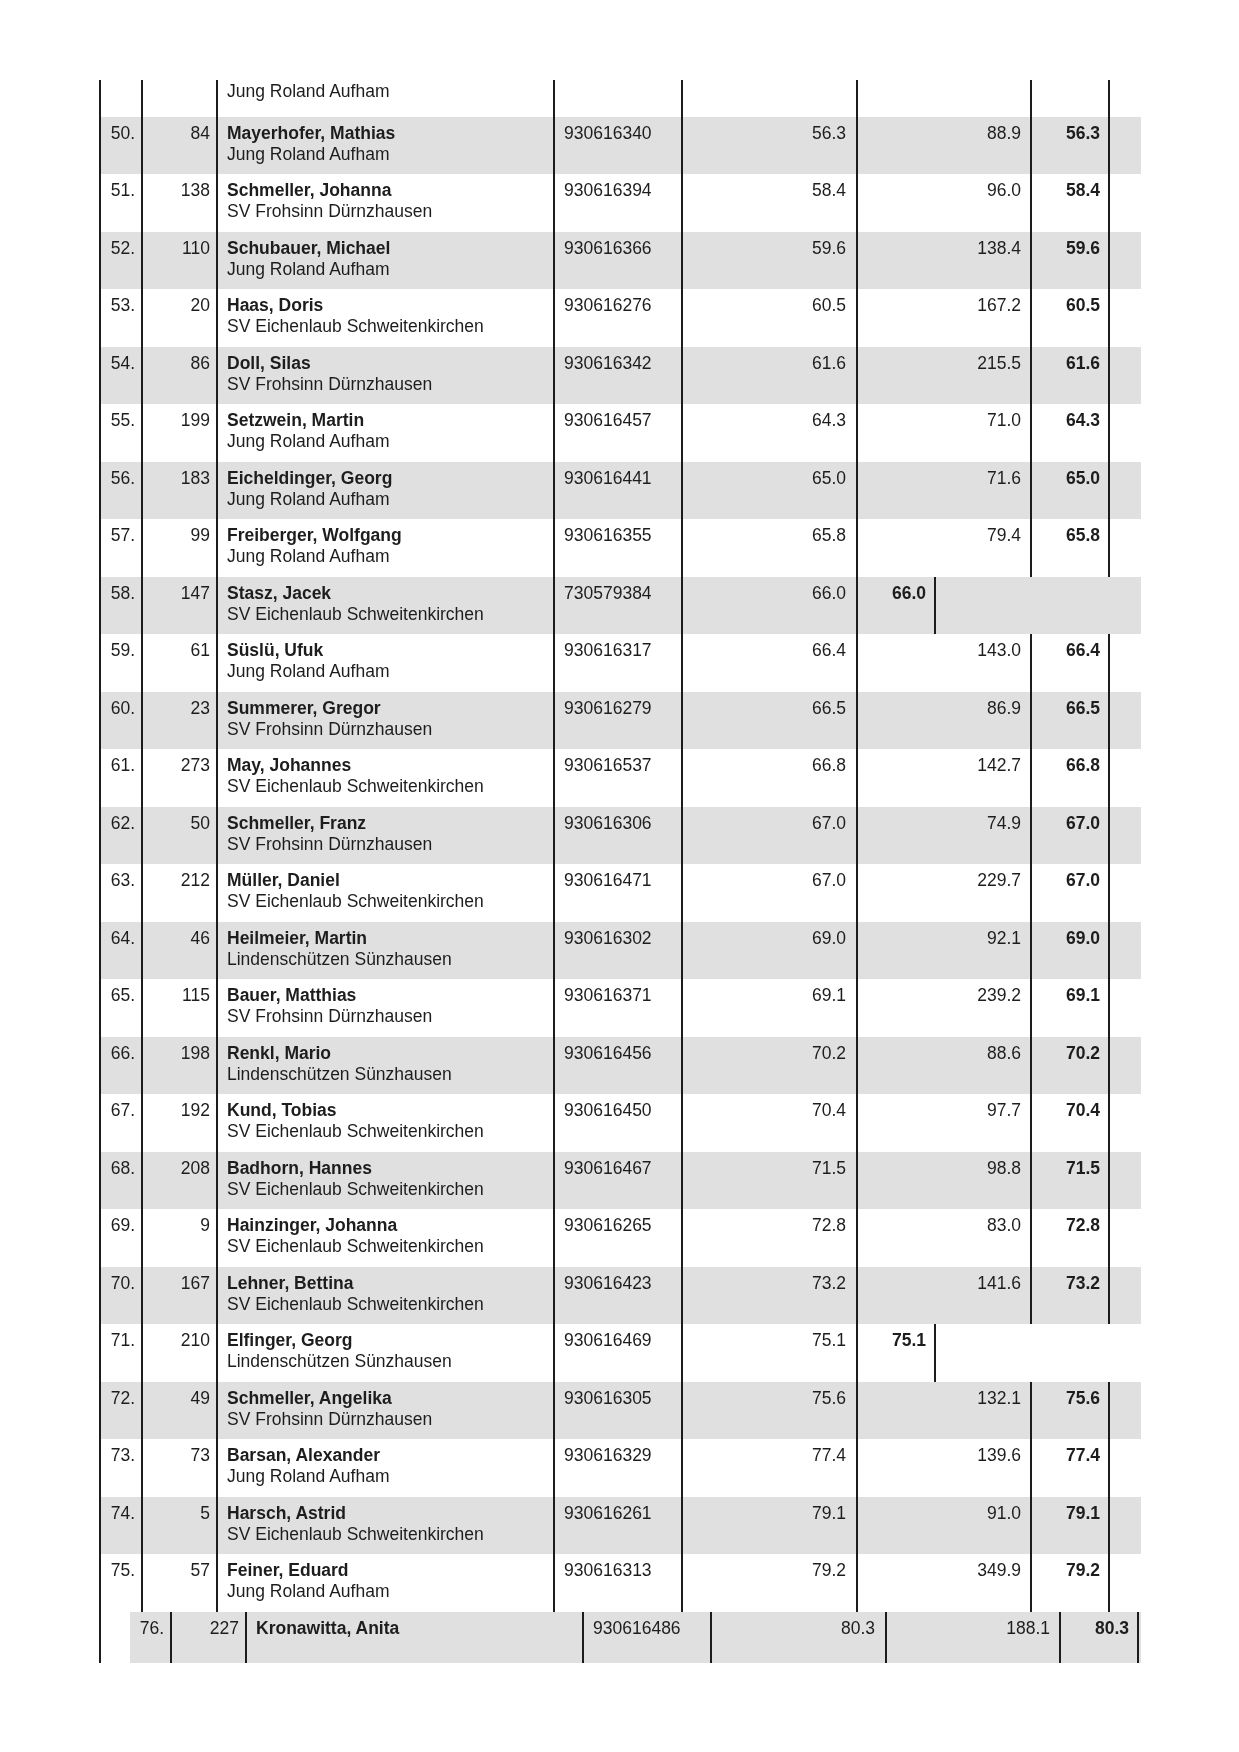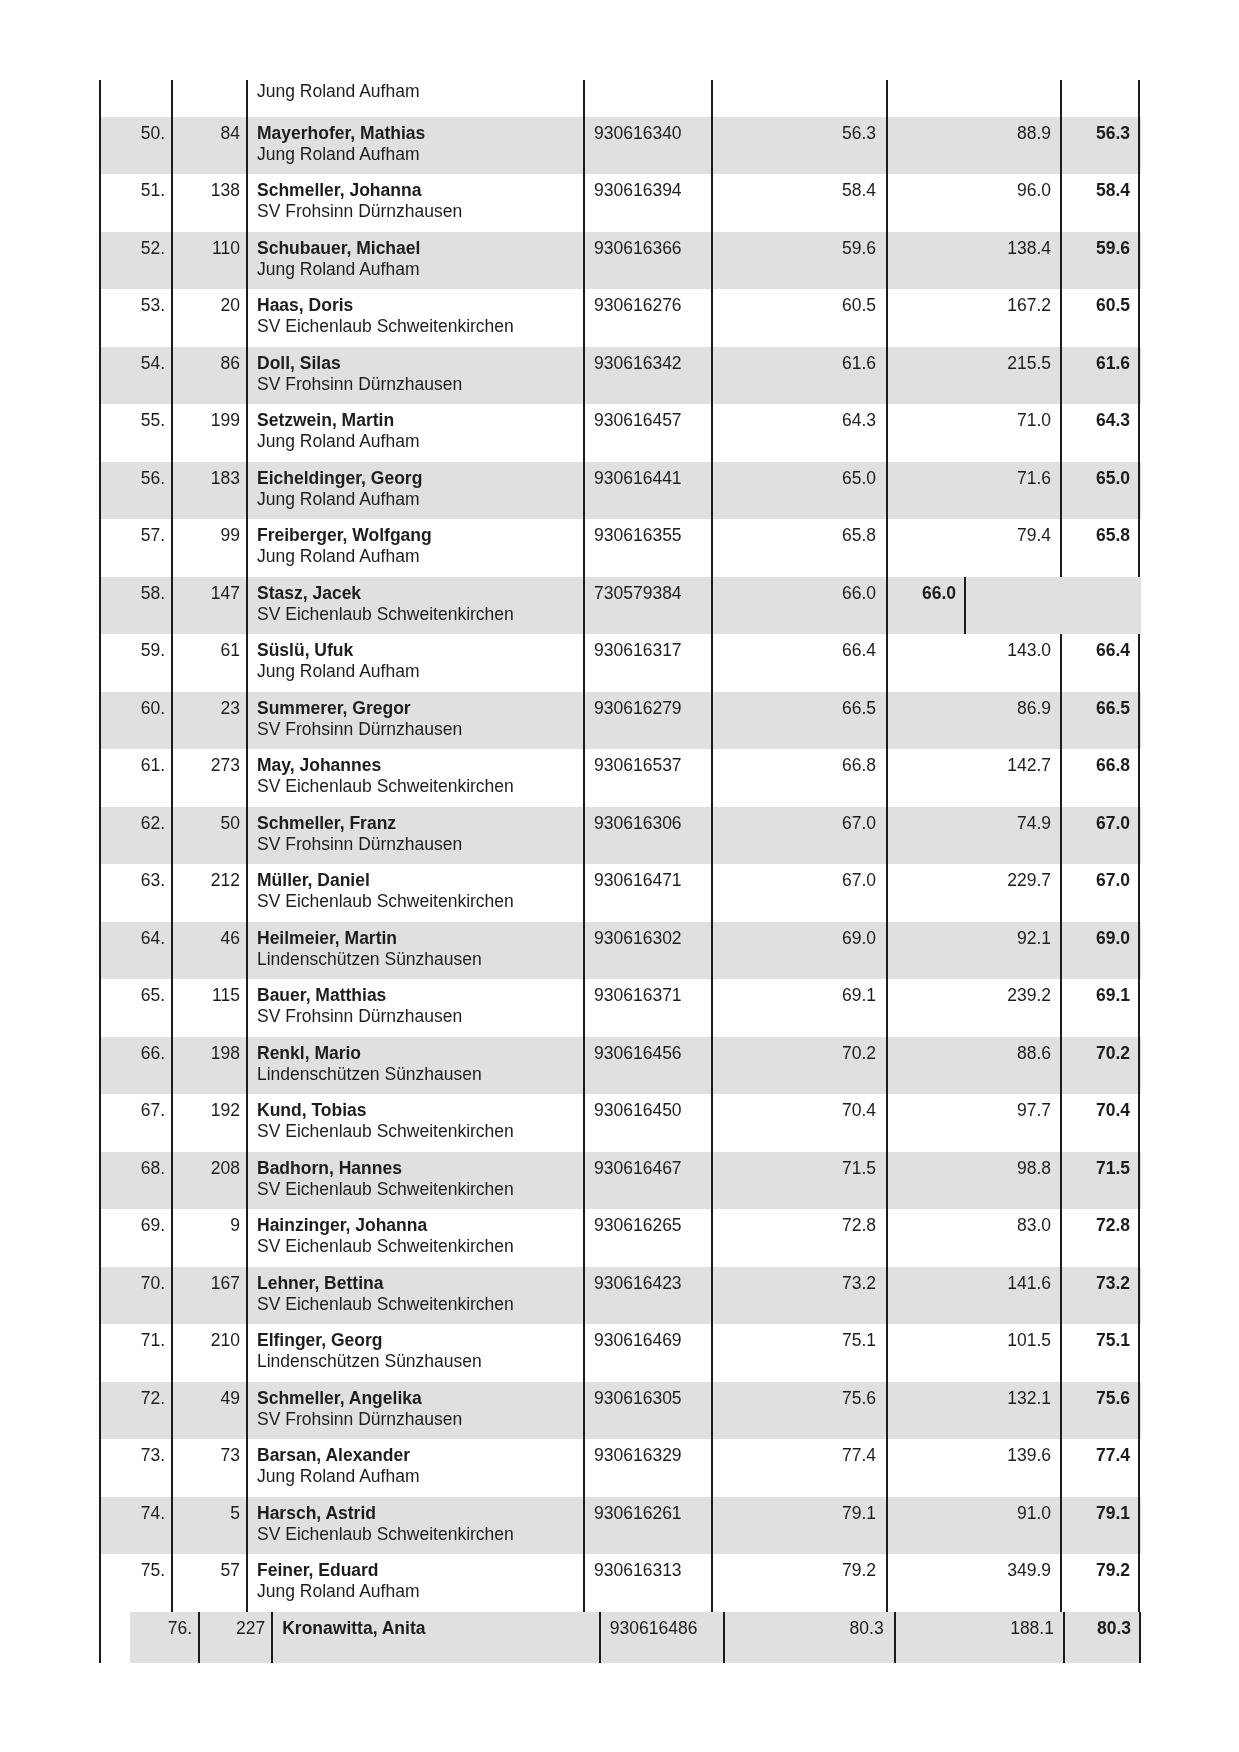--- a/index.html
+++ b/index.html
@@ -36,21 +36,21 @@
   .cell{
     box-sizing:border-box;
     border-right:2px solid var(--border);
     font-size:17.5px;
     line-height:21px;
     padding-top:6px;
     white-space:nowrap;
     overflow:hidden;
   }
   .partial .cell{padding-top:1px;}
-  .c-rank{width:72px;text-align:right;padding-right:6px;}
+  .c-rank{width:42px;text-align:right;padding-right:6px;}
   .c-no{width:75px;text-align:right;padding-right:6px;}
   .c-name{width:337px;text-align:left;padding-left:9px;}
   .c-id{width:128px;text-align:left;padding-left:9px;}
   .c-s1{width:175px;text-align:right;padding-right:10px;}
   .c-s2{width:174px;text-align:right;padding-right:9px;}
   .c-final{width:78px;text-align:right;padding-right:8px;font-weight:bold;}
   .nm{font-weight:bold;}
   .club{font-weight:normal;}
 </style>
 </head>
@@ -324,21 +324,20 @@
       </div>
       <div class="row white">
         <div class="cell c-rank">71.</div>
         <div class="cell c-no">210</div>
         <div class="cell c-name">
           <div class="nm">Elfinger, Georg</div>
           <div class="club">Lindenschützen Sünzhausen</div>
         </div>
         <div class="cell c-id">930616469</div>
         <div class="cell c-s1">75.1</div>
-        <div class="cell c-s2">101.5</div>
         <div class="cell c-final">75.1</div>
       </div>
       <div class="row gray">
         <div class="cell c-rank">72.</div>
         <div class="cell c-no">49</div>
         <div class="cell c-name">
           <div class="nm">Schmeller, Angelika</div>
           <div class="club">SV Frohsinn Dürnzhausen</div>
         </div>
         <div class="cell c-id">930616305</div>

